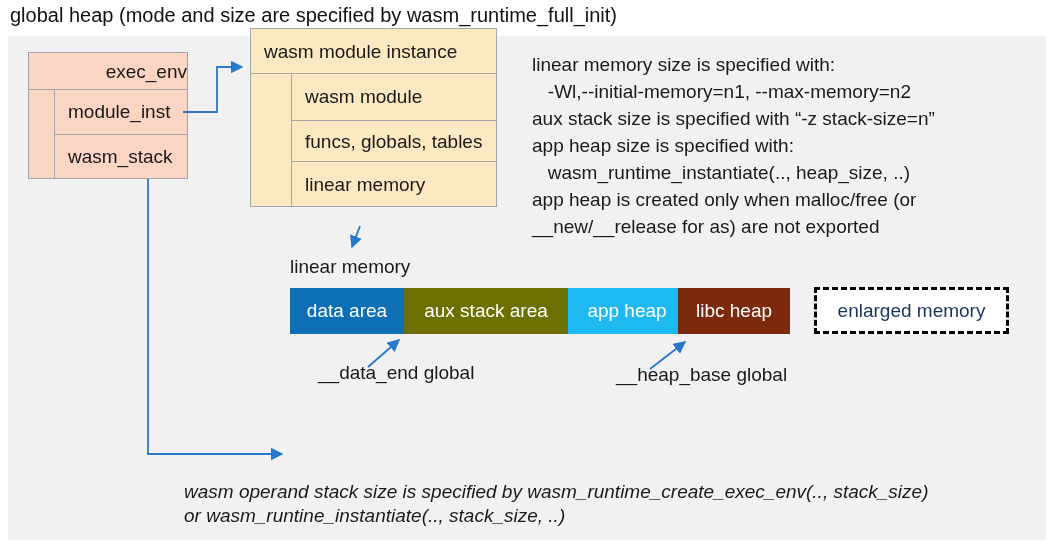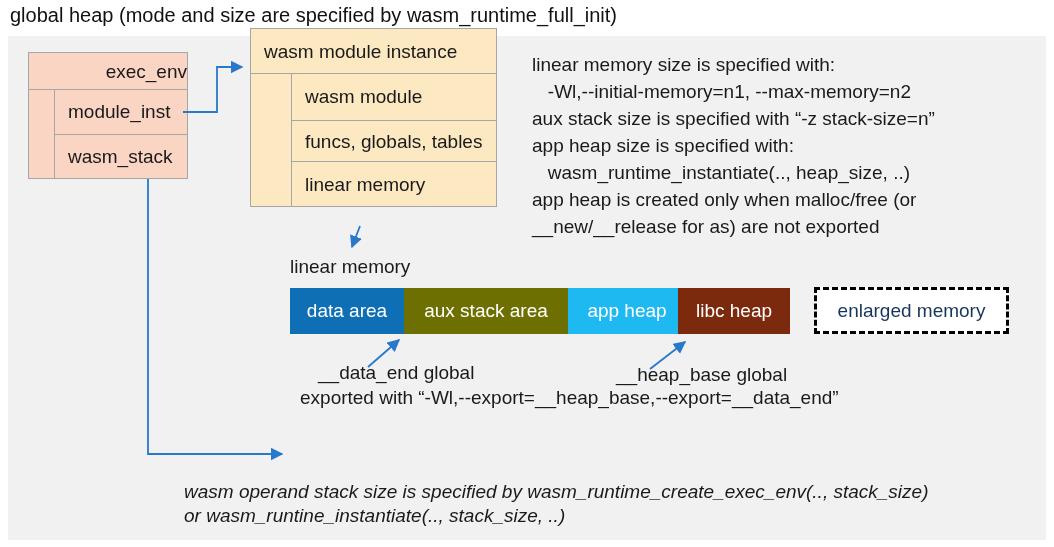--- a/index.html
+++ b/index.html
@@ -96,21 +96,20 @@
 
   <div class="lm-label">linear memory</div>
   <div class="seg seg-data">data area</div>
   <div class="seg seg-aux">aux stack area</div>
   <div class="seg seg-app">app heap</div>
   <div class="seg seg-libc">libc heap</div>
   <div class="seg seg-enl">enlarged memory</div>
 
   <div class="lbl-dataend">__data_end global</div>
   <div class="lbl-heapbase">__heap_base global</div>
-  <div class="lbl-export">exported with “-Wl,--export=__heap_base,--export=__data_end”</div>
 
 
   <div class="bottom-notes">
     <div>wasm operand stack size is specified by wasm_runtime_create_exec_env(.., stack_size)</div>
     <div>or wasm_runtine_instantiate(.., stack_size, ..)</div>
   </div>
 
   <svg class="arrows" viewBox="0 0 1054 547">
     <defs>
       <marker id="ah" markerWidth="8" markerHeight="8" refX="6.2" refY="3.5" orient="auto">

